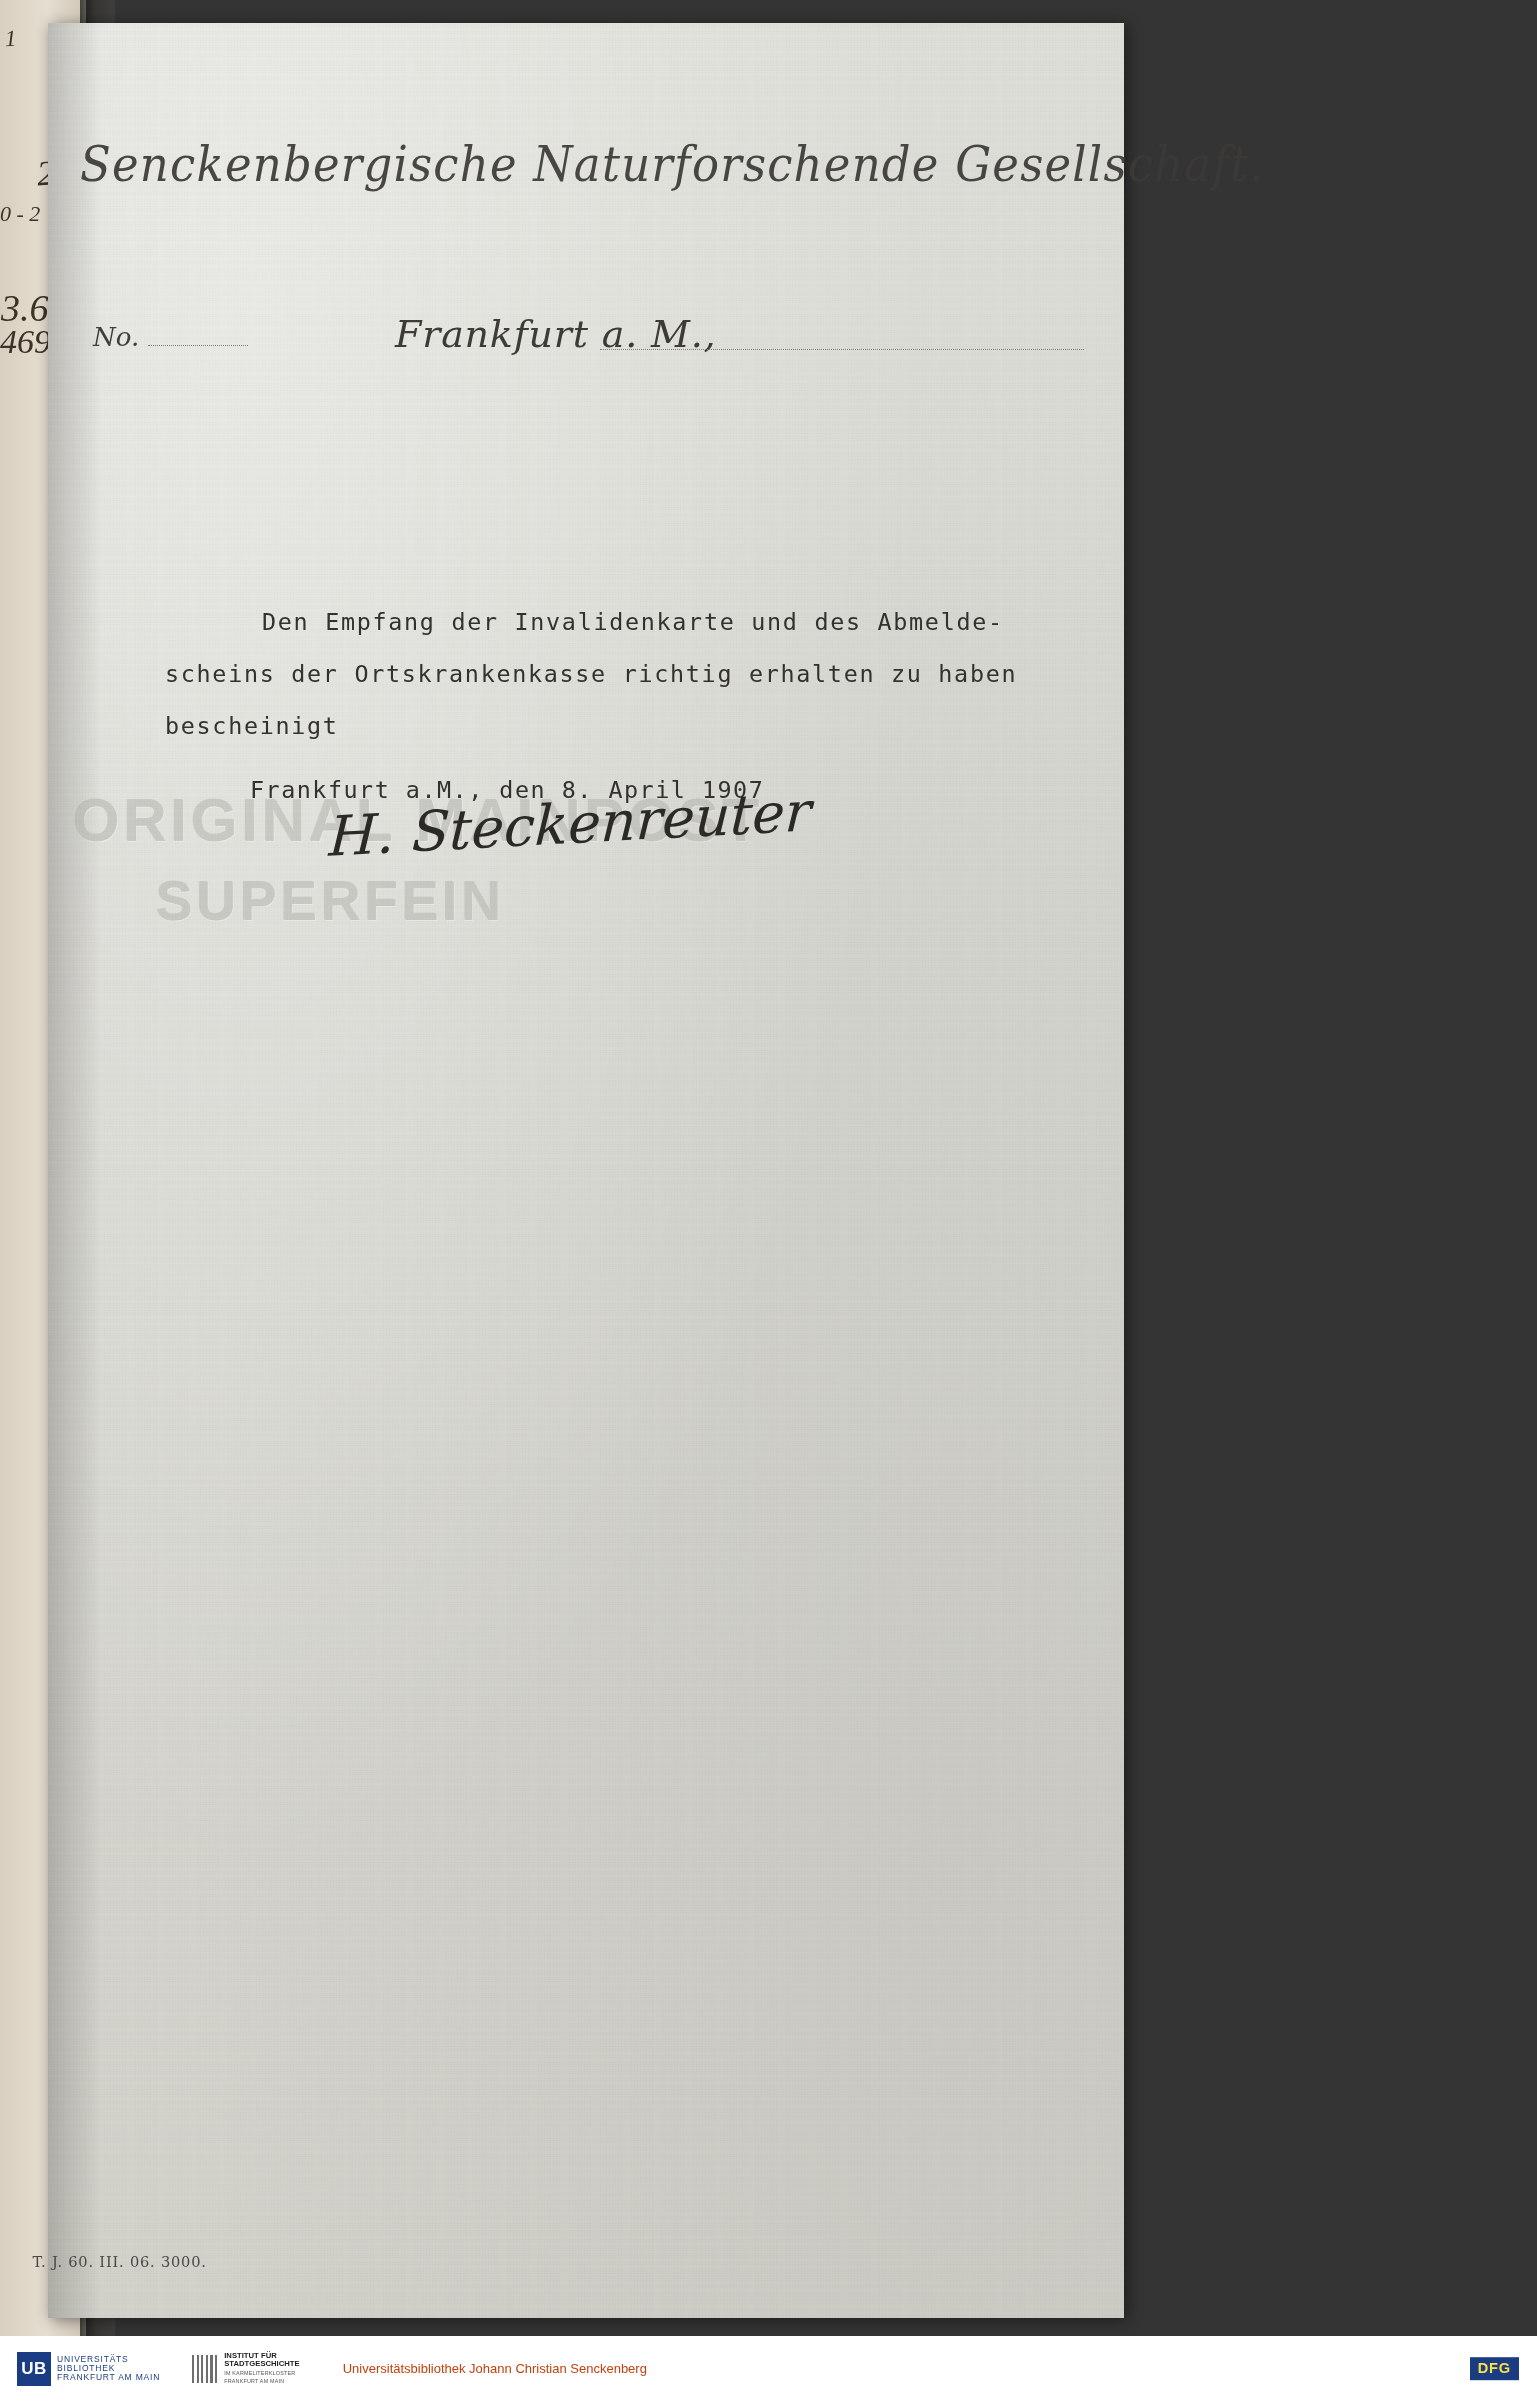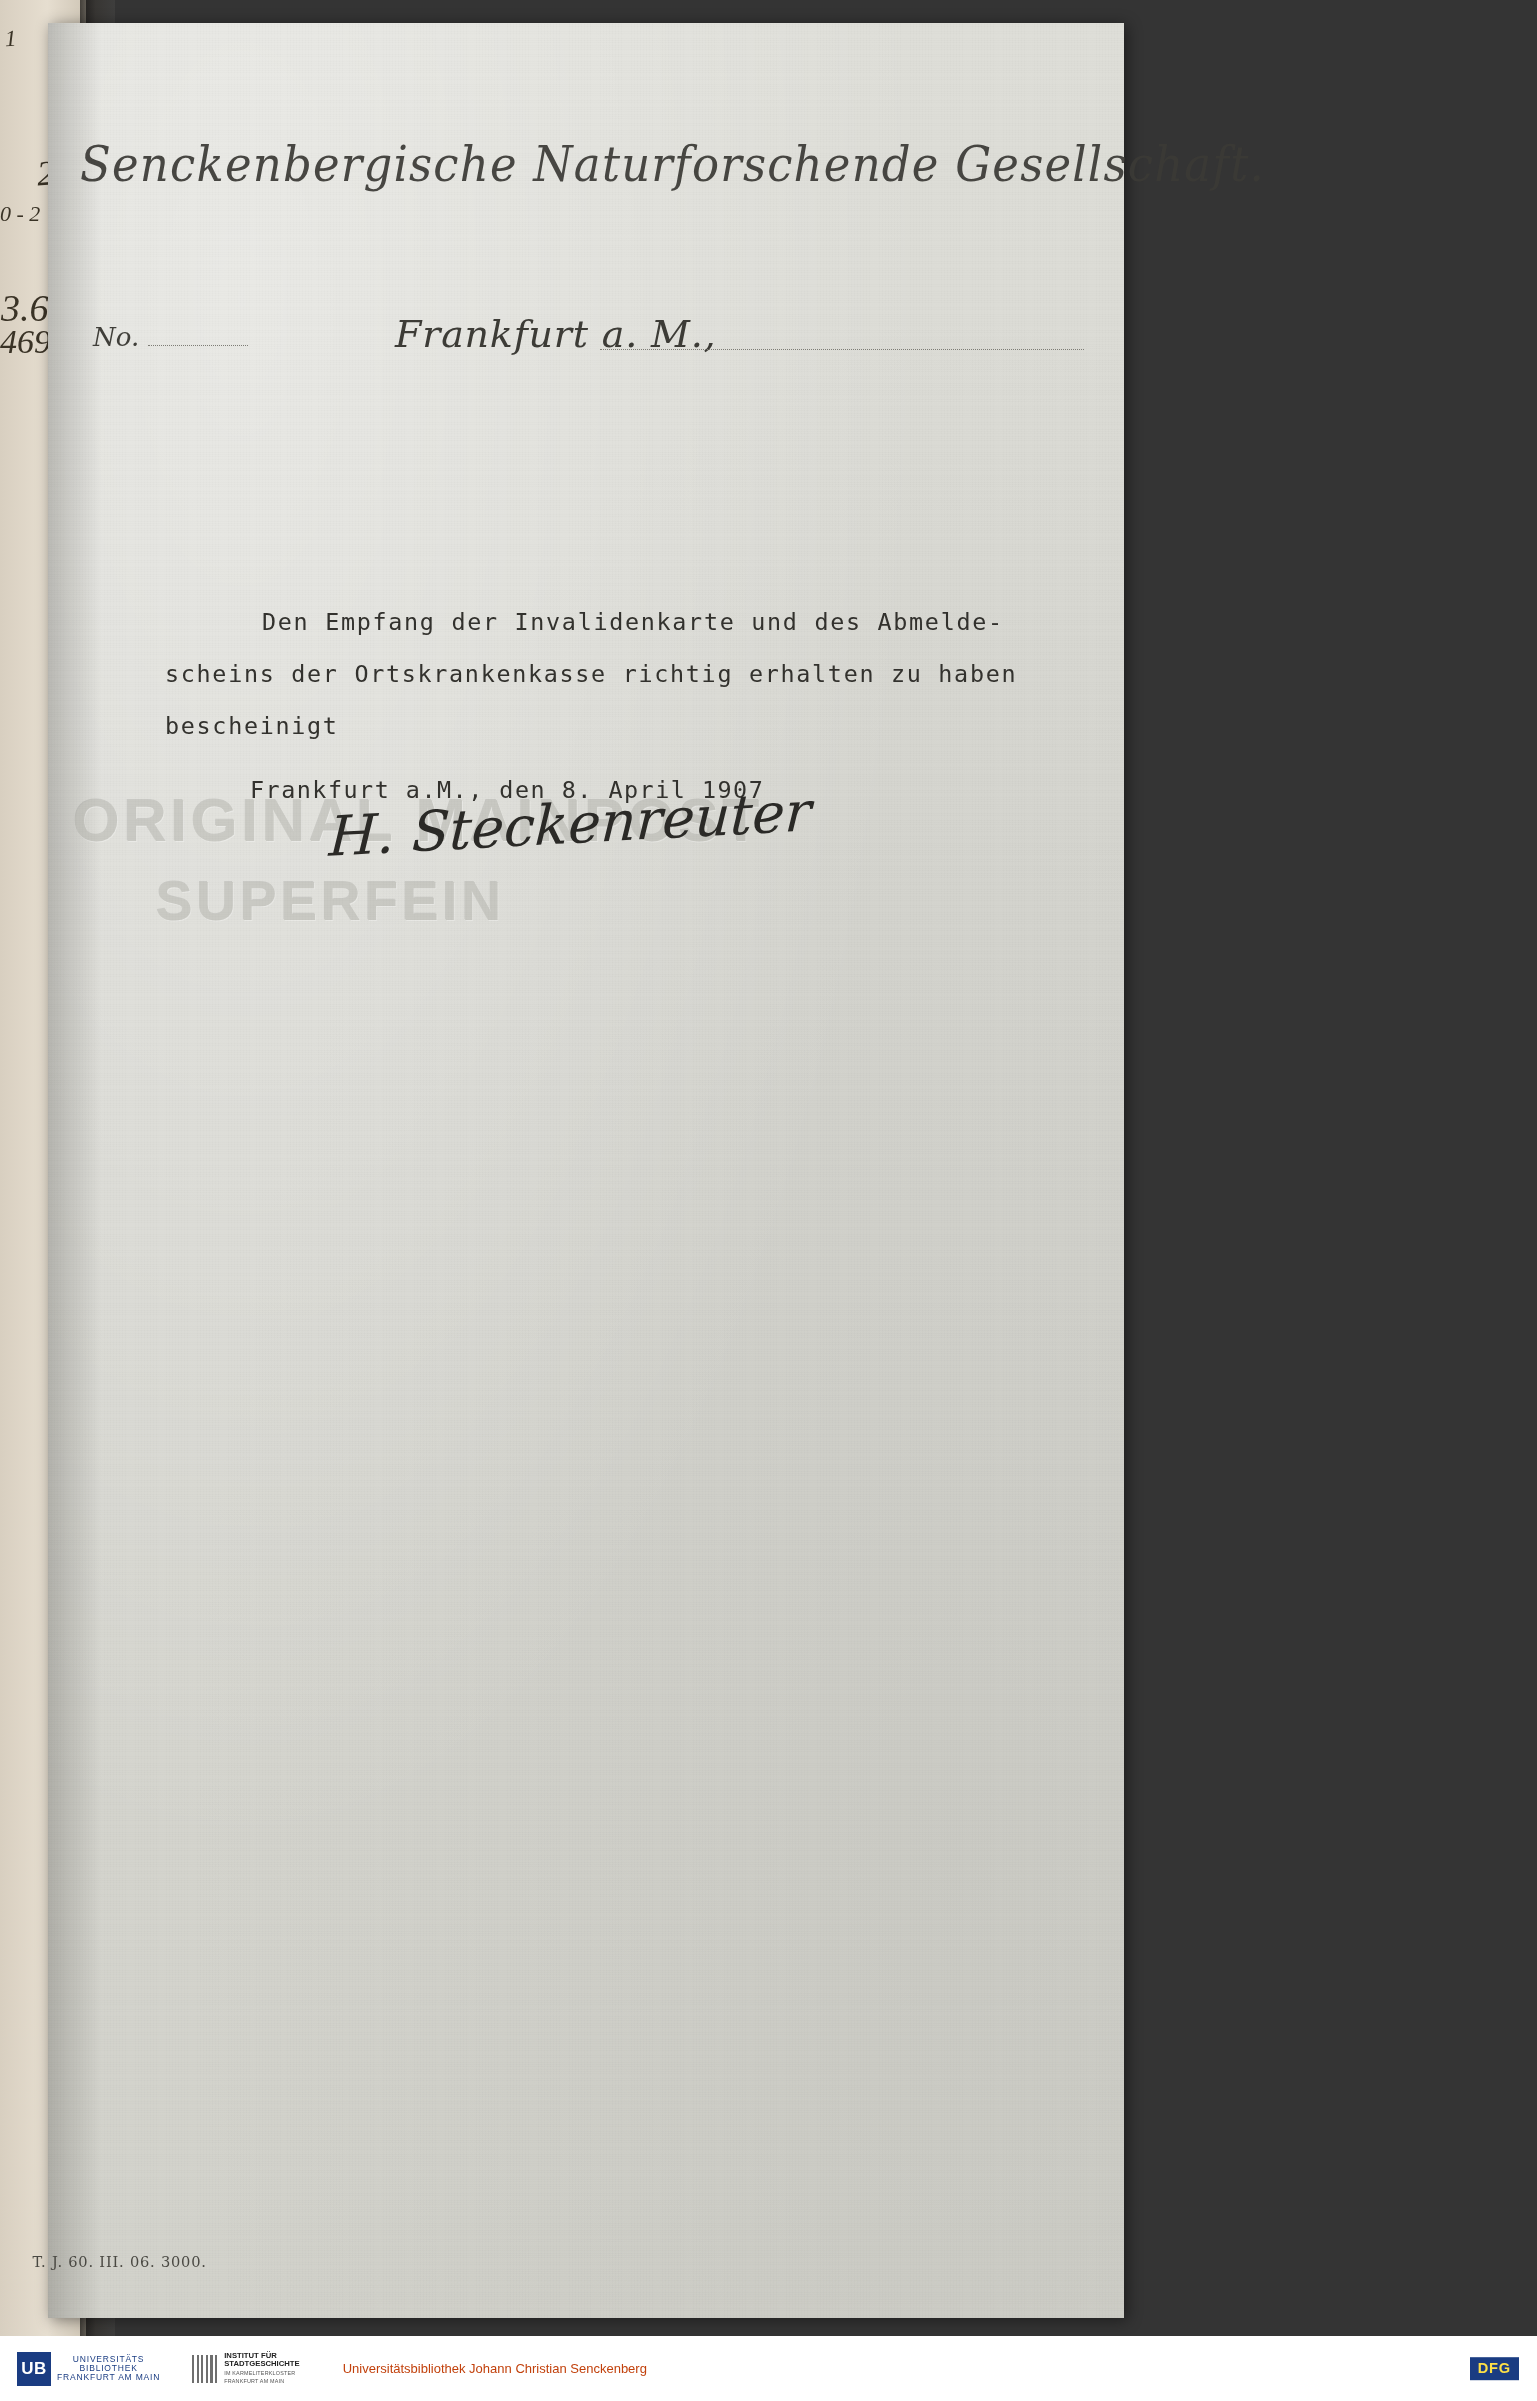--- a/index.html
+++ b/index.html
@@ -241,21 +241,20 @@
     align-items: center;
     justify-content: center;
     letter-spacing: 0.4px;
   }
   .logo-ub .words {
     font-size: 8.5px;
     line-height: 9.2px;
     color: #1a3c82;
     letter-spacing: 0.8px;
     text-transform: uppercase;
-    text-align: center;
   }
   .logo-isg {
     display: flex;
     align-items: center;
     margin-left: 32px;
     gap: 6.1px;
   }
   .logo-isg .bars {
     width: 26px;
     height: 28px;

